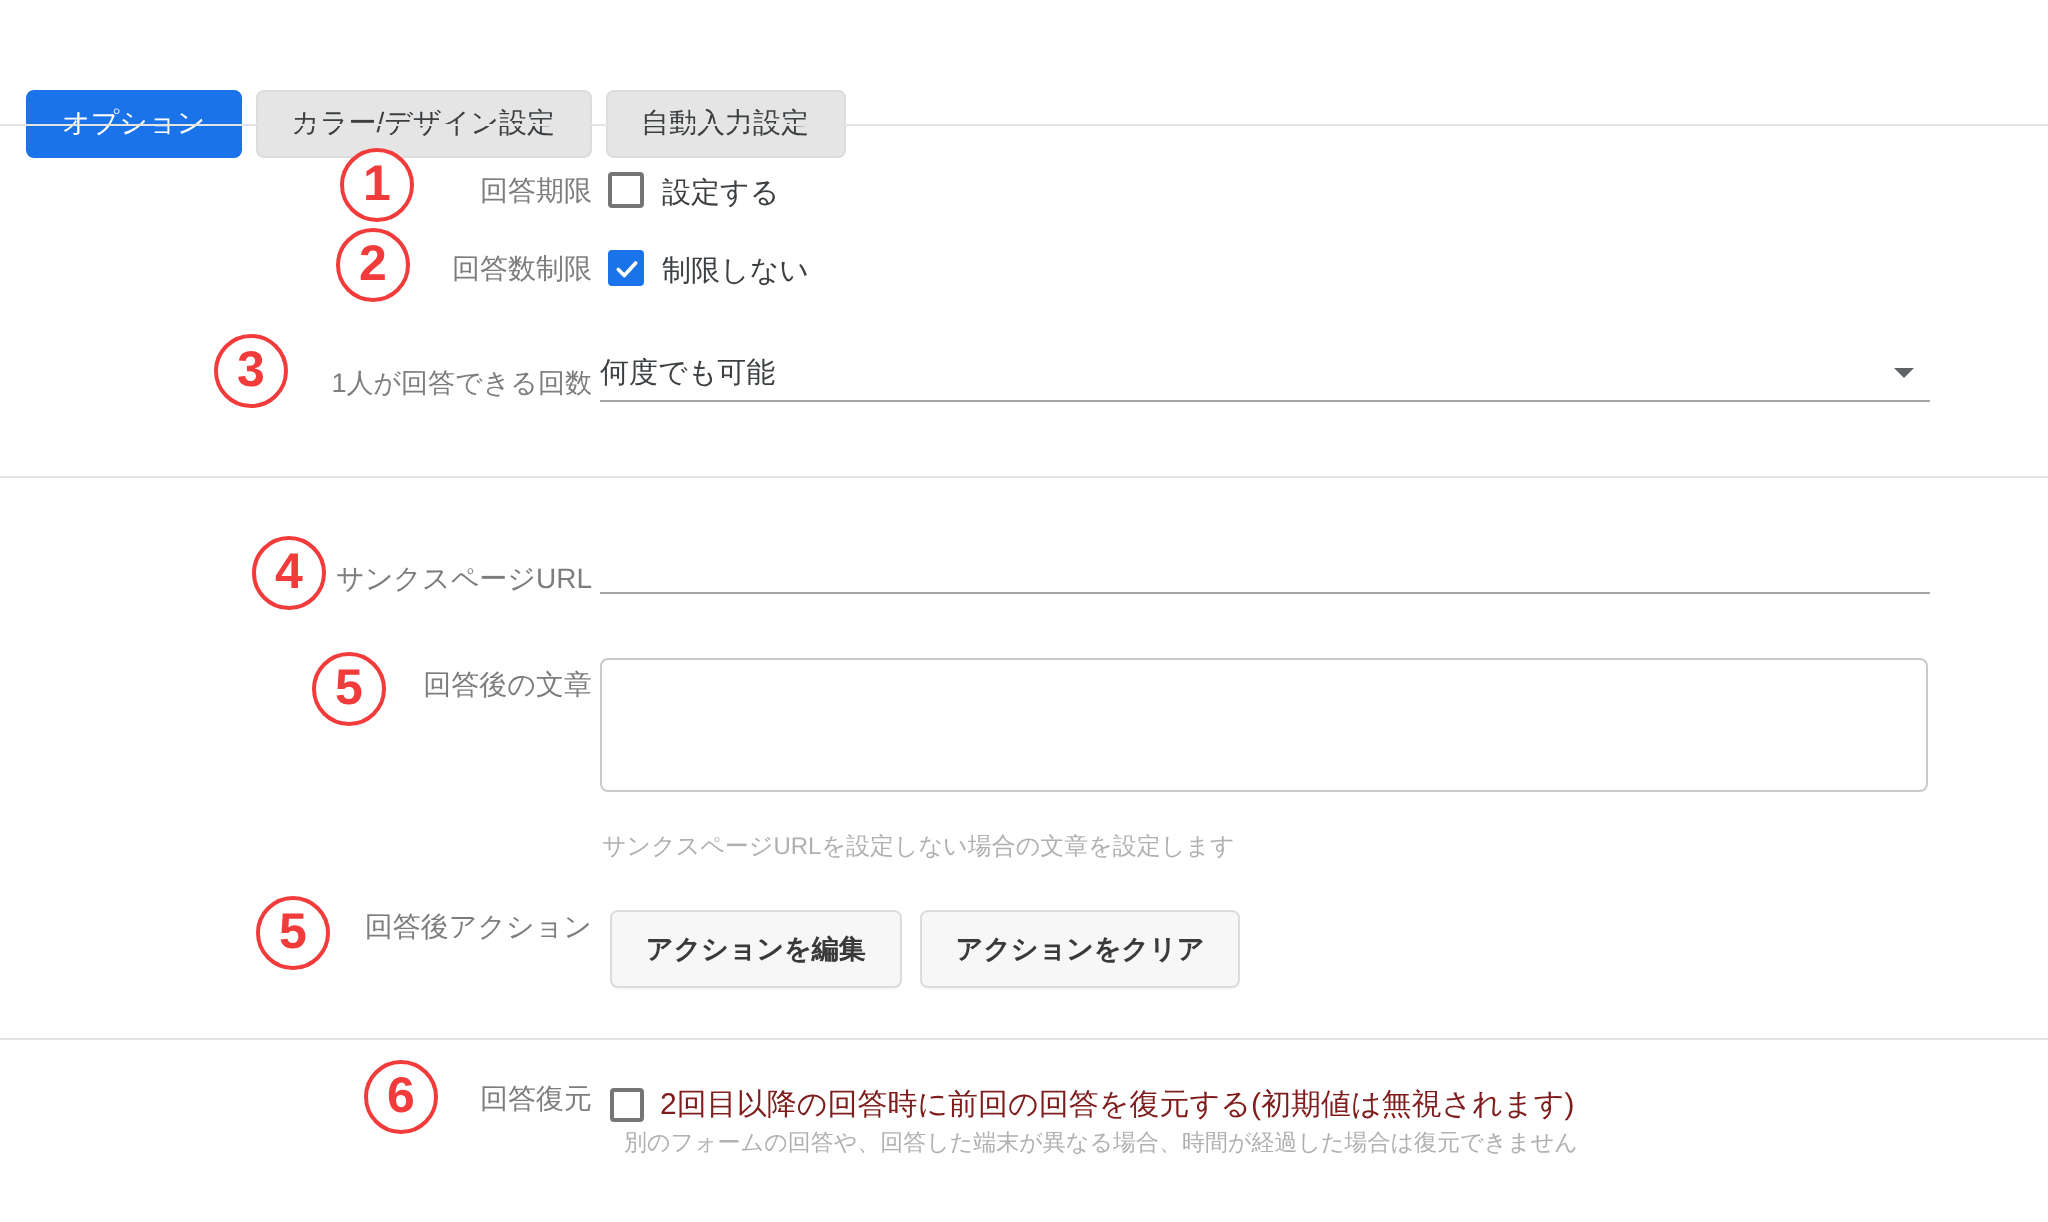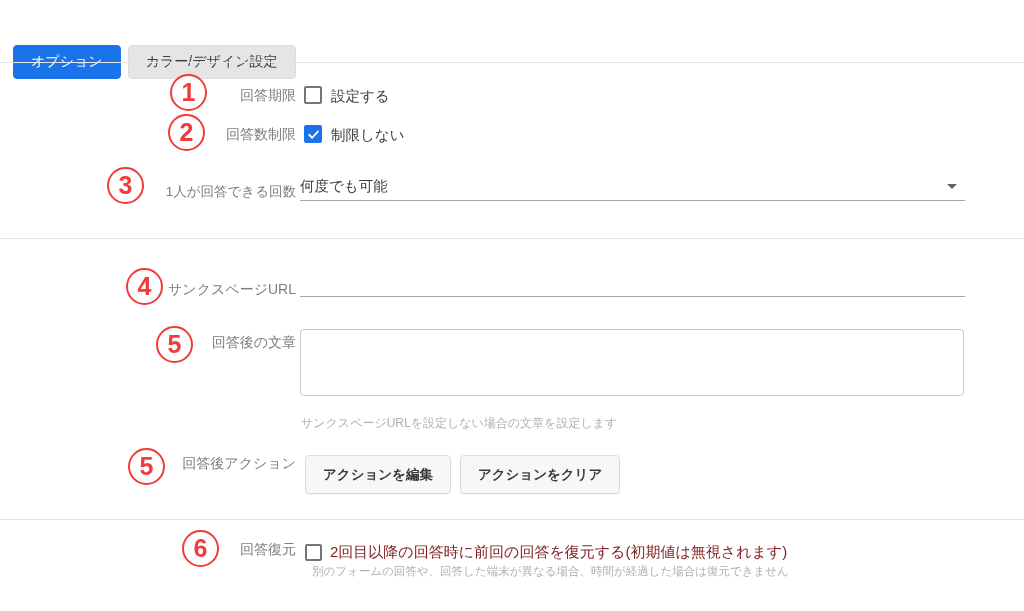--- a/index.html
+++ b/index.html
@@ -87,20 +87,21 @@
   }
 
   .restore-text { position: absolute; left: 330px; top: 543px; font-size: 15px; color: #7f1d1d; white-space: nowrap; cursor: pointer; }
 </style>
 </head>
 <body>
 
 <div class="tabbar">
   <div class="tab active">オプション</div>
   <div class="tab inactive">カラー/デザイン設定</div>
+  <div class="tab inactive">自動入力設定</div>
 </div>
 
 <div class="divider" style="top:62px"></div>
 
 <div class="badge" style="left:170px; top:74px">1</div>
 <div class="field-label" style="top:87px">回答期限</div>
 <div class="checkbox" style="left:304px; top:86px"></div>
 <div class="cb-label" style="left:331px; top:87px">設定する</div>
 
 <div class="badge" style="left:168px; top:114px">2</div>

